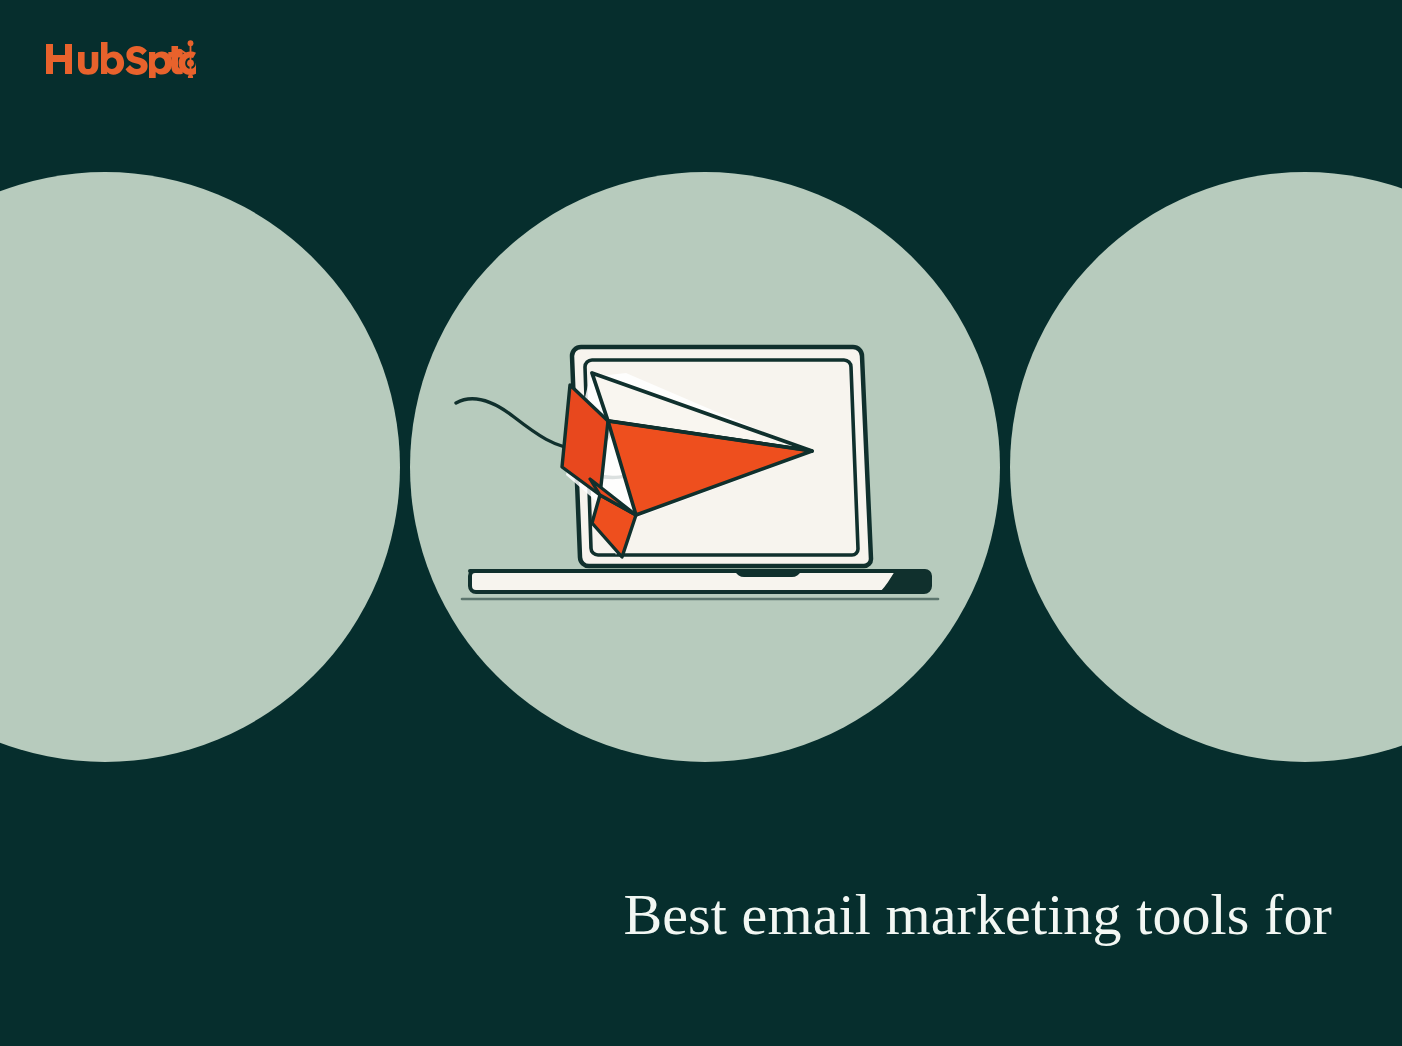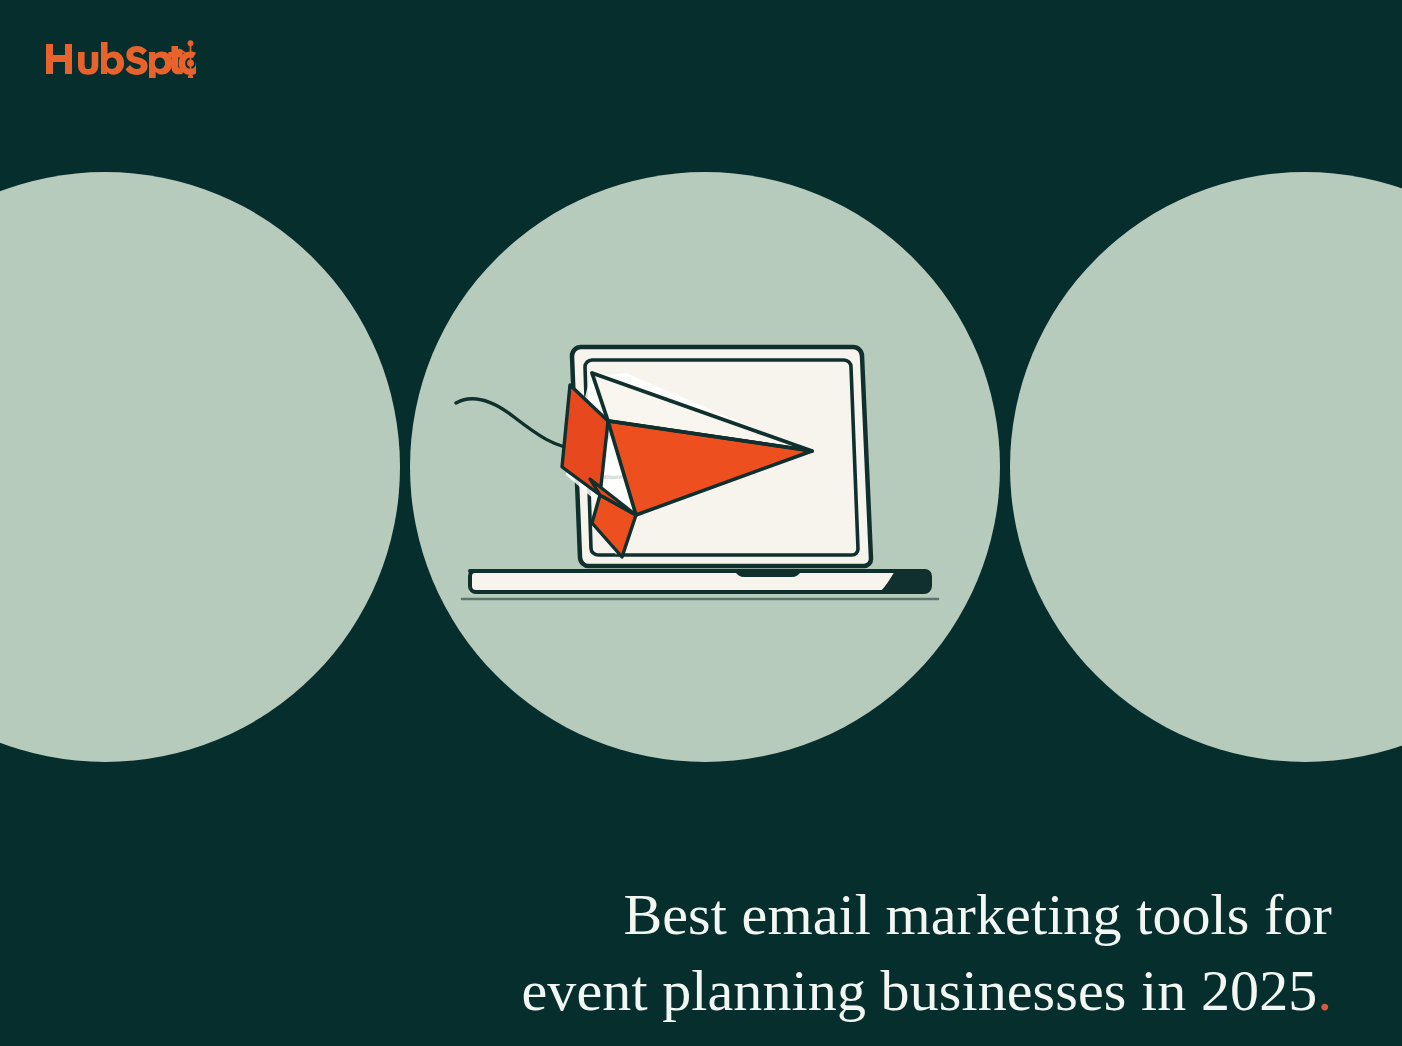--- a/index.html
+++ b/index.html
@@ -179,16 +179,15 @@
 
         <path d="M150,154 L196,190 L160,170 Z" fill="#e8481e" stroke="#10302d" stroke-width="3.2" stroke-linejoin="round"></path>
 
         <path d="M168,96 L372,126" stroke="#10302d" stroke-width="3.2" fill="none"></path>
       </g>
     </svg>
   </div>
 
   <h1 id="headline">
     <span class="line">Best email marketing tools for</span>
-    <span class="line"><span>event planning businesses in 2025</span><span class="period">.</span></span>
   </h1>
 
 </div>
 
 </body></html>

